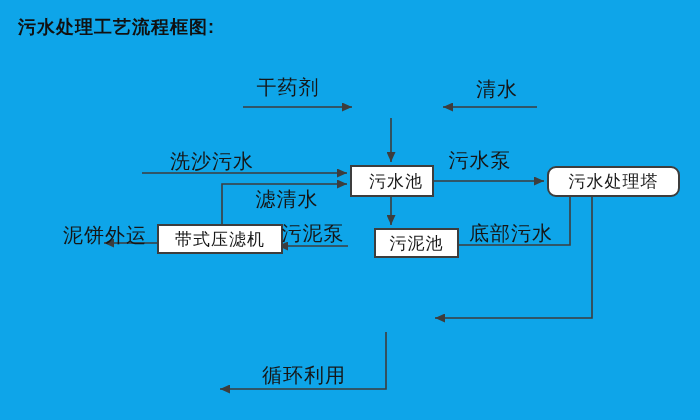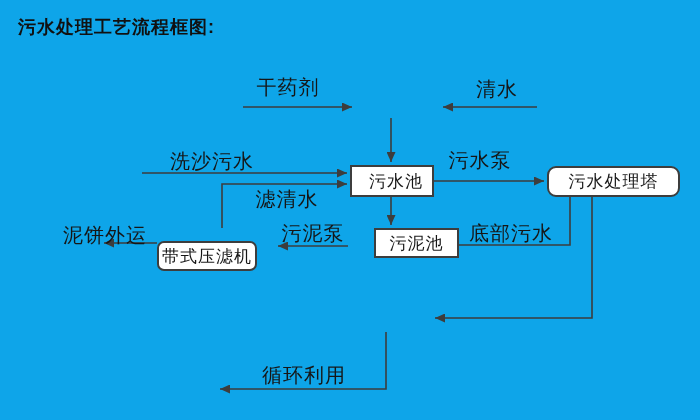--- a/index.html
+++ b/index.html
@@ -51,21 +51,21 @@
     font-size: 20px;
     line-height: 16px;
     color: #161616;
     letter-spacing: 1px;
     white-space: nowrap;
   }
   
   #n-dosing   { left: 355px; top:  88px; width:  85px; height: 30px; }
   #n-sewage   { left: 350px; top: 165px; width:  84px; height: 32px; padding-left: 8px; }
   #n-tower    { left: 547px; top: 166px; width: 133px; height: 31px; border-radius: 9px; }
-  #n-press    { left: 157px; top: 241px; width: 100px; height: 30px; border-radius: 7px; }
+  #n-press    { left: 157px; top: 224px; width: 126px; height: 30px; }
   #n-sludge   { left: 348px; top: 228px; width:  85px; height: 30px; margin-left: 26px; }
   #n-clear    { left: 340px; top: 299px; width:  92px; height: 33px; }
   
   #l-dry      { left: 288px; top:  79px; }
   #l-water    { left: 497px; top:  81px; }
   #l-sand     { left: 212px; top: 153px; }
   #l-swpump   { left: 480px; top: 152px; }
   #l-filter   { left: 287px; top: 191px; }
   #l-slpump   { left: 313px; top: 225px; }
   #l-bottom   { left: 511px; top: 225px; }

